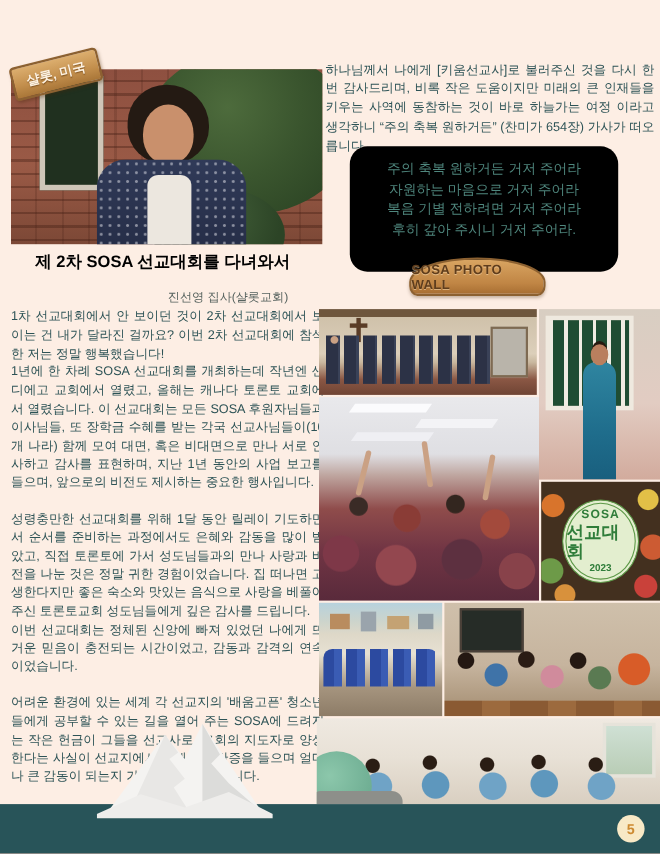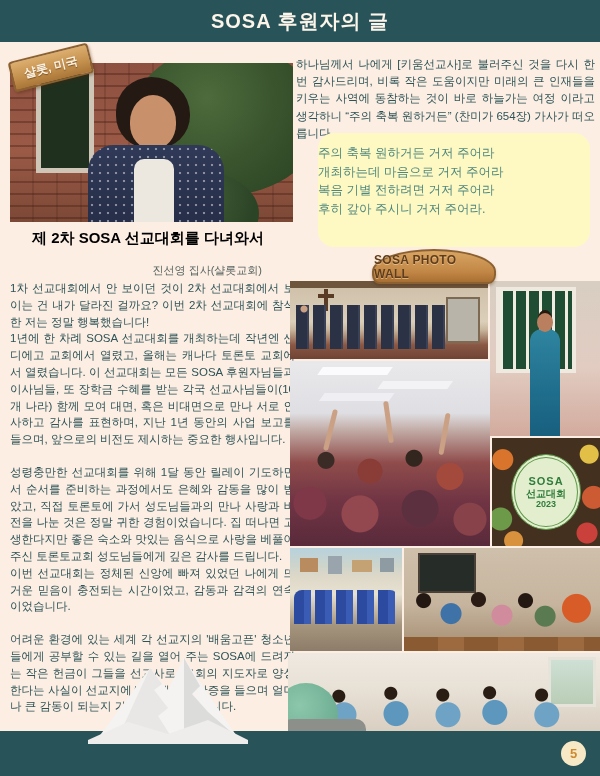--- a/index.html
+++ b/index.html
@@ -66,25 +66,25 @@
   .article-title { position:absolute; left:32px; top:229px; width:260px;
     color:#000000; font-size:15px; font-weight:bold; }
   .author { position:absolute; left:10px; top:252px; width:252px; text-align:right;
     color:#57635f; font-size:11px;margin-top:11px; }
   .body-text { position:absolute; left:10px; top:280px; width:285px;
     color:#2d5356; font-size:11.5px; line-height:16.8px; text-align:justify; }
   .body-text p.para-gap { margin-bottom:16px; }
   
   .intro { position:absolute; left:296px; top:56px; width:299px;
     color:#2d5356; font-size:11.5px; line-height:17.2px; text-align:justify; }
-  .hymn-box { position:absolute; left:318px; top:133px; width:272px; height:114px;
-    background:#fef9c3; border-radius:16px; padding-top:11px; text-align:left; }
+  .hymn-box { position:absolute; left:318px; top:133px; width:244px; height:114px;
+    background:#000000; border-radius:16px; padding-top:11px; text-align:center; }
   .hymn-box div { color:#4f877e; font-size:12.5px; line-height:18.6px; }
   .sign {
-    position:absolute; left:372px; top:249px; width:124px; height:35px; z-index:4;
+    position:absolute; left:372px; top:234px; width:124px; height:35px; z-index:4;
     background:linear-gradient(180deg,#d9a562 0%,#c08544 70%,#a86f33 100%);
     border:2px solid #8c6131;
     border-radius:55% 55% 8px 8px / 70% 70% 10px 10px;
     display:flex; align-items:center; justify-content:center;
     box-shadow:0 2px 3px rgba(70,40,10,.3);
   }
   .sign span { color:#5f3d1c; font-size:12px; font-weight:bold; letter-spacing:0.3px;
     text-shadow:0 1px 0 rgba(255,230,190,.5); }
   
   .photo-wall { position:absolute; left:288px; top:281px; width:312px; height:450px; }
@@ -135,21 +135,21 @@
       radial-gradient(circle at 94% 55%, #cc5b33 11px, transparent 12px),
       radial-gradient(circle at 8% 75%, #6d9a48 11px, transparent 12px),
       radial-gradient(circle at 88% 88%, #c9413a 10px, transparent 11px),
       radial-gradient(circle at 20% 95%, #d8913c 9px, transparent 10px),
       #43301f; }
   .k-disc { position:absolute; left:19px; top:16px; width:70px; height:76px; border-radius:50%;
     background:#e3eecf; border:4px double #5d9948;
     display:flex; flex-direction:column; align-items:center; justify-content:center; gap:1px; }
   .k-disc span { color:#2f7d3a; font-weight:bold; line-height:1.1; }
   .k-l1 { font-size:11px; letter-spacing:1px; }
-  .k-l2 { font-size:10px; }
+  .k-l2 { font-size:16px; }
   .k-l3 { font-size:9px; color:#3f8a46; }
   .ph-baptism { left:2px; top:267px; width:112px; height:103px;
     background:linear-gradient(180deg,#b7d2dd 0%,#ccd4cc 16%,#ded8c8 28%,#e7e1d2 45%,#a5947e 75%,#8d7c67 100%); }
   .b-buildings { position:absolute; left:4px; top:8px; width:104px; height:18px;
     background:
       linear-gradient(180deg,#b98c5f 0 100%) 6px 2px/18px 14px no-repeat,
       linear-gradient(180deg,#9aa4ac 0 100%) 34px 0/14px 18px no-repeat,
       linear-gradient(180deg,#c4a273 0 100%) 58px 4px/20px 12px no-repeat,
       linear-gradient(180deg,#8f9ba3 0 100%) 86px 2px/14px 14px no-repeat; }
   .b-people { position:absolute; left:4px; top:42px; width:104px; height:34px;
@@ -192,23 +192,20 @@
   .n-shoulder { position:absolute; left:-6px; bottom:-10px; width:84px; height:22px;
     background:#8d8f8a; border-radius:10px 10px 0 0; }
   
   .mountain { position:absolute; left:88px; top:650px; width:160px; height:94px; z-index:3; }
 </style>
 </head>
 <body>
 
 <div class="page">
 
-  <div class="topbar">
-    <h1>SOSA 후원자의 글</h1>
-  </div>
 
   <div class="portrait">
     <div class="p-bricks"></div>
     <div class="p-window"></div>
     <div class="p-bush1"></div>
     <div class="p-bush2"></div>
     <div class="p-hair"></div>
     <div class="p-face"></div>
     <div class="p-body"></div>
     <div class="p-shirt"></div>
@@ -223,21 +220,21 @@
     <p class="para-gap">1년에 한 차례 SOSA 선교대회를 개최하는데 작년엔 샌디에고 교회에서 열렸고, 올해는 캐나다 토론토 교회에서 열렸습니다. 이 선교대회는 모든 SOSA 후원자님들과 이사님들, 또 장학금 수혜를 받는 각국 선교사님들이(10개 나라) 함께 모여 대면, 혹은 비대면으로 만나 서로 인사하고 감사를 표현하며, 지난 1년 동안의 사업 보고를 들으며, 앞으로의 비전도 제시하는 중요한 행사입니다.</p>
     <p>성령충만한 선교대회를 위해 1달 동안 릴레이 기도하면서 순서를 준비하는 과정에서도 은혜와 감동을 많이 받았고, 직접 토론토에 가서 성도님들과의 만나 사랑과 비전을 나눈 것은 정말 귀한 경험이었습니다. 집 떠나면 고생한다지만 좋은 숙소와 맛있는 음식으로 사랑을 베풀어 주신 토론토교회 성도님들에게 깊은 감사를 드립니다.</p>
     <p class="para-gap">이번 선교대회는 정체된 신앙에 빠져 있었던 나에게 뜨거운 믿음이 충전되는 시간이었고, 감동과 감격의 연속이었습니다.</p>
     <p>어려운 환경에 있는 세계 각 선교지의 '배움고픈' 청소년들에게 공부할 수 있는 길을 열어 주는 SOSA에 드려지는 작은 헌금이 그들을 선교사로, 교회의 지도자로 양성한다는 사실이 선교지에서 전해오는 간증을 들으며 얼마나 큰 감동이 되는지 가슴이 벅차올랐습니다.</p>
   </div>
 
   <div class="intro">하나님께서 나에게 [키움선교사]로 불러주신 것을 다시 한 번 감사드리며, 비록 작은 도움이지만 미래의 큰 인재들을 키우는 사역에 동참하는 것이 바로 하늘가는 여정 이라고 생각하니 “주의 축복 원하거든” (찬미가 654장) 가사가 떠오릅니다.</div>
 
   <div class="hymn-box">
     <div>주의 축복 원하거든 거저 주어라</div>
-    <div>개최하는데 마음으로 거저 주어라</div>
+    <div>자원하는 마음으로 거저 주어라</div>
     <div>복음 기별 전하려면 거저 주어라</div>
     <div>후히 갚아 주시니 거저 주어라.</div>
   </div>
 
   <div class="sign">
     <span>SOSA PHOTO WALL</span>
   </div>
 
   <div class="photo-wall">
     <div class="ph ph-group">

